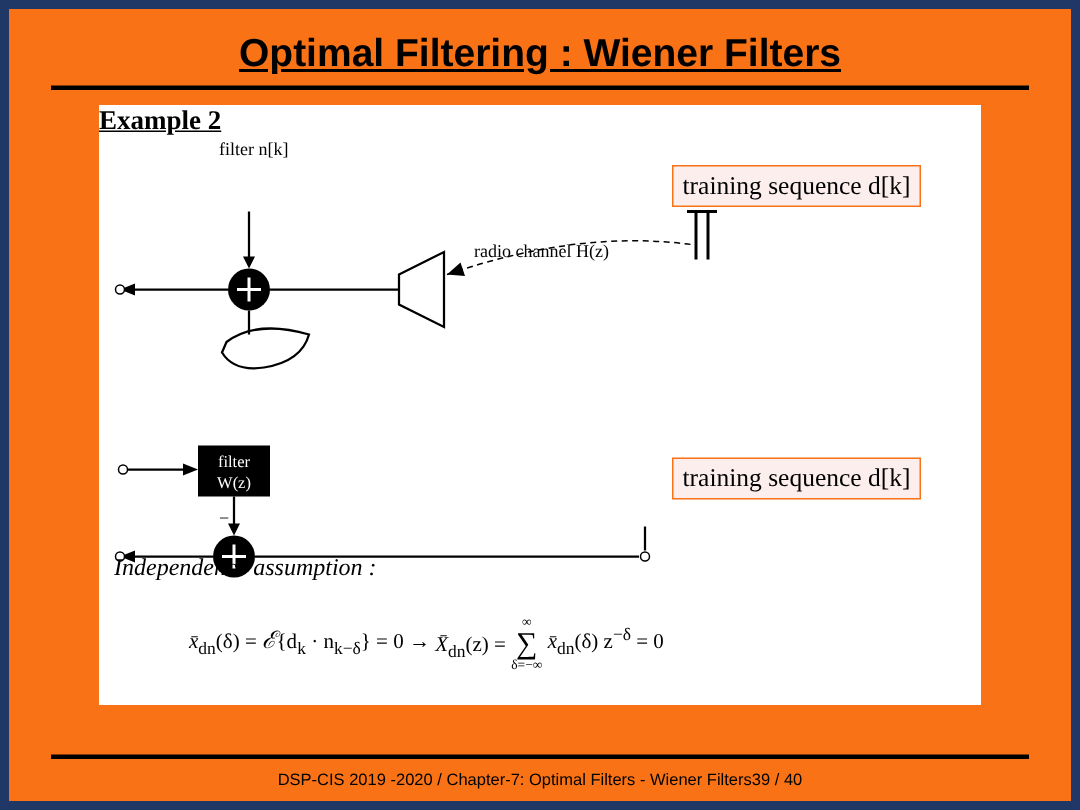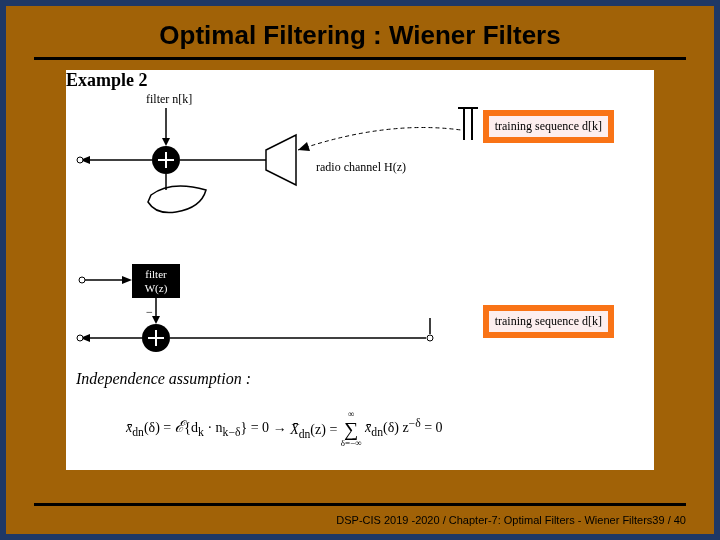--- a/index.html
+++ b/index.html
@@ -5,21 +5,22 @@
   * { margin: 0; padding: 0; box-sizing: border-box; }
   html, body { width: 720px; height: 540px; overflow: hidden; }
   body {
     background: #1f3866;
     font-family: Arial, Helvetica, sans-serif;
     position: relative;
   }
   .slide {
     position: absolute;
     top: 6px; left: 6px; right: 6px; bottom: 6px;
-    background: #a16207;
+    background: #f97316;
+    text-decoration: underline;
   }
   .title {
     text-align: center;
     font-size: 26px;
     font-weight: bold;
     color: #000;
     padding-top: 14px;
     padding-bottom: 6px;
   }
   .hr-top, .hr-bot {
@@ -39,24 +40,24 @@
     font-size: 18px;
   }
   .noise-label {
     font-family: "Times New Roman", serif;
     font-size: 12px;
     position: absolute;
     top: 22px; left: 80px;
   }
   .ts-box {
     position: absolute;
-    border: 6px solid #f97316;
+    border: 1px solid #f97316;
     background: #fdeeee;
     font-family: "Times New Roman", serif;
-    font-size: 12px;
+    font-size: 17px;
     padding: 3px 6px;
     white-space: nowrap;
   }
   .ts1 { top: 40px; right: 40px; }
   .ts2 { top: 235px; right: 40px; }
   .rc-label {
     position: absolute;
     top: 90px; left: 250px;
     font-family: "Times New Roman", serif;
     font-size: 12px;
@@ -81,28 +82,28 @@
     top: 340px; left: 60px;
     font-family: "Times New Roman", serif;
     font-size: 14px;
     white-space: nowrap;
   }
   .eq-bottom .sym { font-style: italic; }
   .footer {
     position: absolute;
     bottom: 8px; left: 28px; right: 28px;
     display: flex;
-    justify-content: flex-end;
+    justify-content: center;
     font-size: 11px;
     color: #000;
   }
   .footer .sep { color: #000; }
   .footer .pg { font-size: 11px; }
   
-  .svgwrap { position: absolute; }
+  .svgwrap { position: absolute; margin-top: 33px; }
 </style>
 </head>
 <body>
 
 <div class="slide">
 
   <div class="title">Optimal Filtering : Wiener Filters</div>
   <div class="hr-top"></div>
 
   <div class="content">

